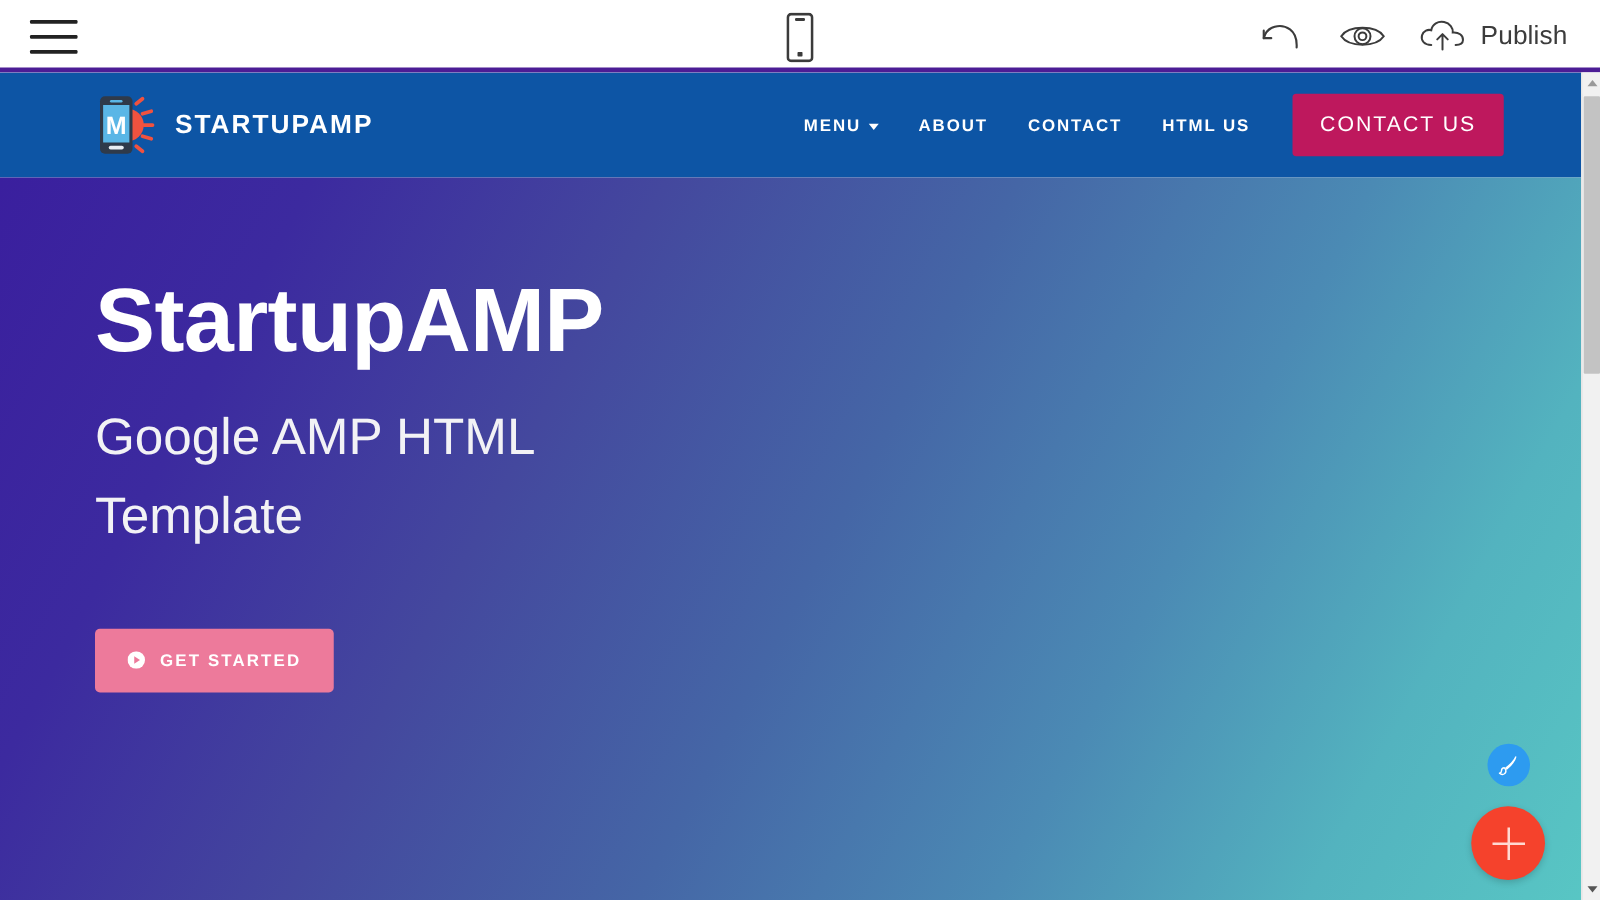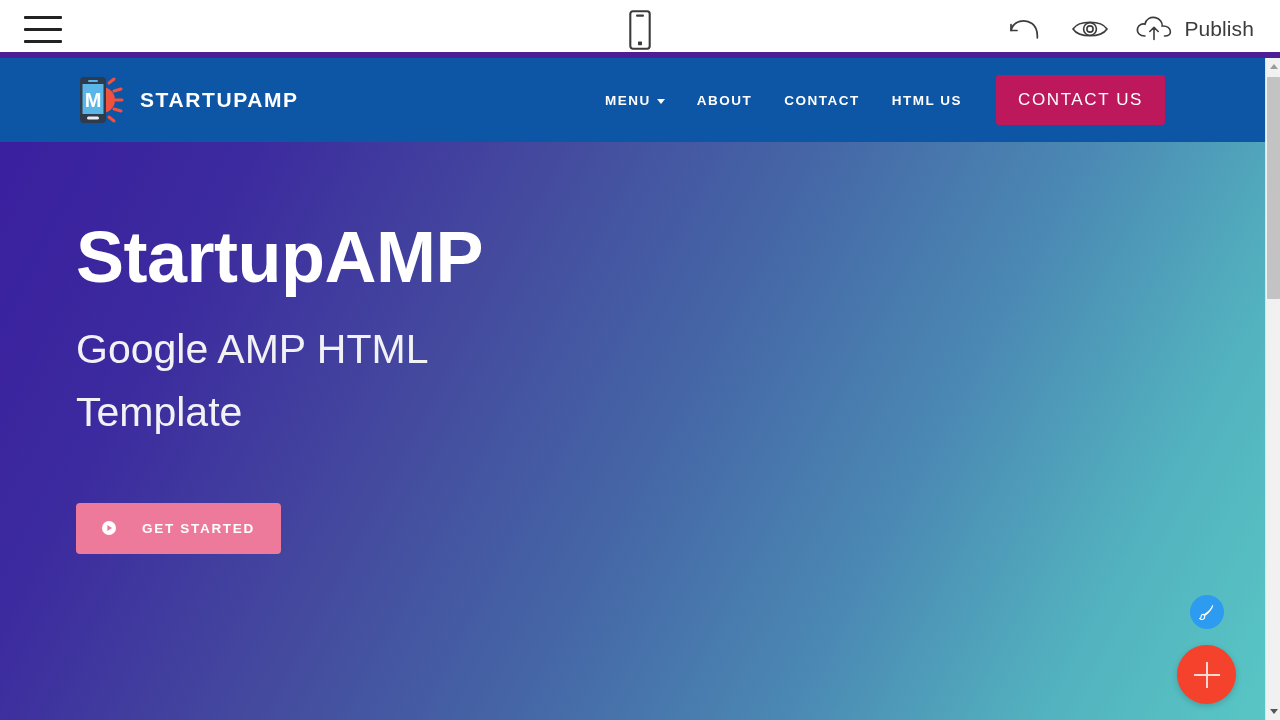--- a/index.html
+++ b/index.html
@@ -12,21 +12,21 @@
     background: #ffffff;
   }
 
   
   #editor-toolbar {
     position: absolute;
     top: 0; left: 0;
     width: 1280px;
     height: 58px;
     background: #ffffff;
-    border-bottom: 6px solid #4c1d95;
+    border-bottom: 4px solid #4c1d95;
     display: flex;
     align-items: center;
   }
 
   #hamburger-button {
     position: absolute;
     left: 24px;
     top: 16px;
     width: 38px;
     height: 27px;
@@ -121,21 +121,21 @@
     font-size: 21px;
     font-weight: bold;
     letter-spacing: 1.6px;
   }
 
   #site-nav {
     margin-left: auto;
     display: flex;
     align-items: center;
     gap: 0;
-    padding-right: 100px;
+    padding-right: 62px;
   }
   .nav-link {
     color: #ffffff;
     font-size: 13.5px;
     font-weight: bold;
     letter-spacing: 1.5px;
     text-decoration: none;
     padding: 0 16px;
     cursor: pointer;
     white-space: nowrap;
@@ -196,21 +196,21 @@
     color: #f2f2f5;
     font-size: 41px;
     font-weight: 300;
     line-height: 1.55;
     margin-top: 22px;
     max-width: 470px;
   }
   #get-started-button {
     display: inline-flex;
     align-items: center;
-    gap: 26px;
+    gap: 12px;
     background: #ed7a9b;
     color: #ffffff;
     font-size: 13.5px;
     font-weight: bold;
     letter-spacing: 1.7px;
     padding: 18px 26px;
     border-radius: 4px;
     margin-top: 58px;
     cursor: pointer;
   }

